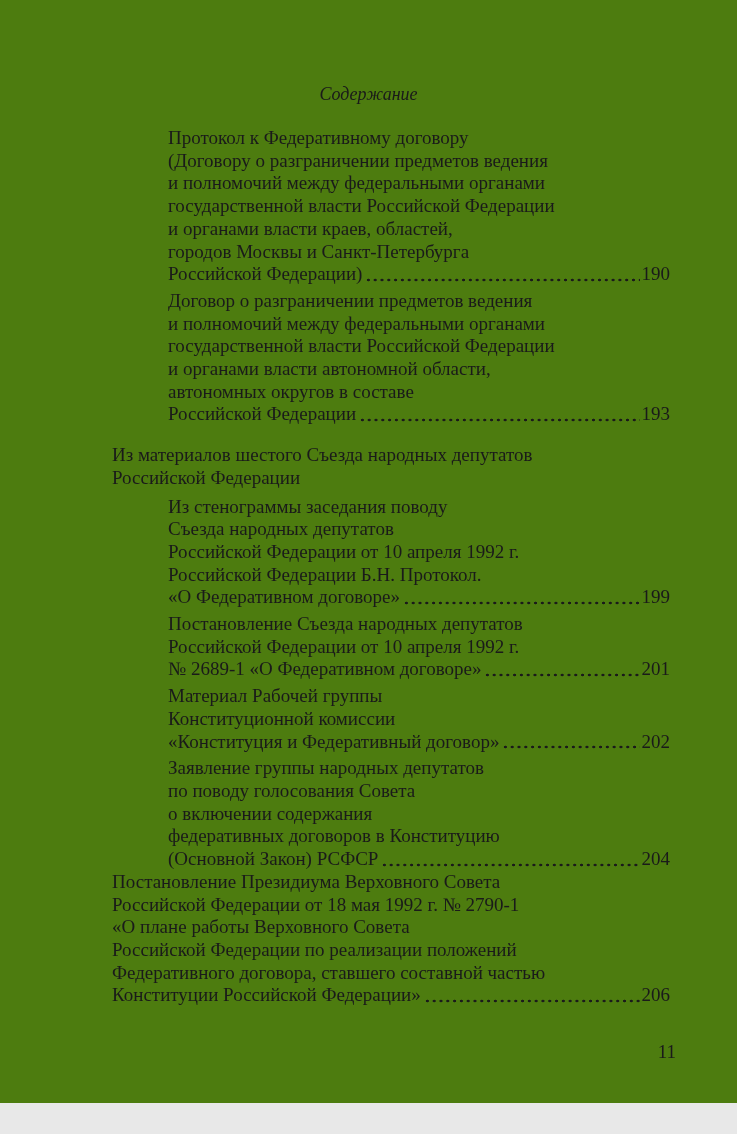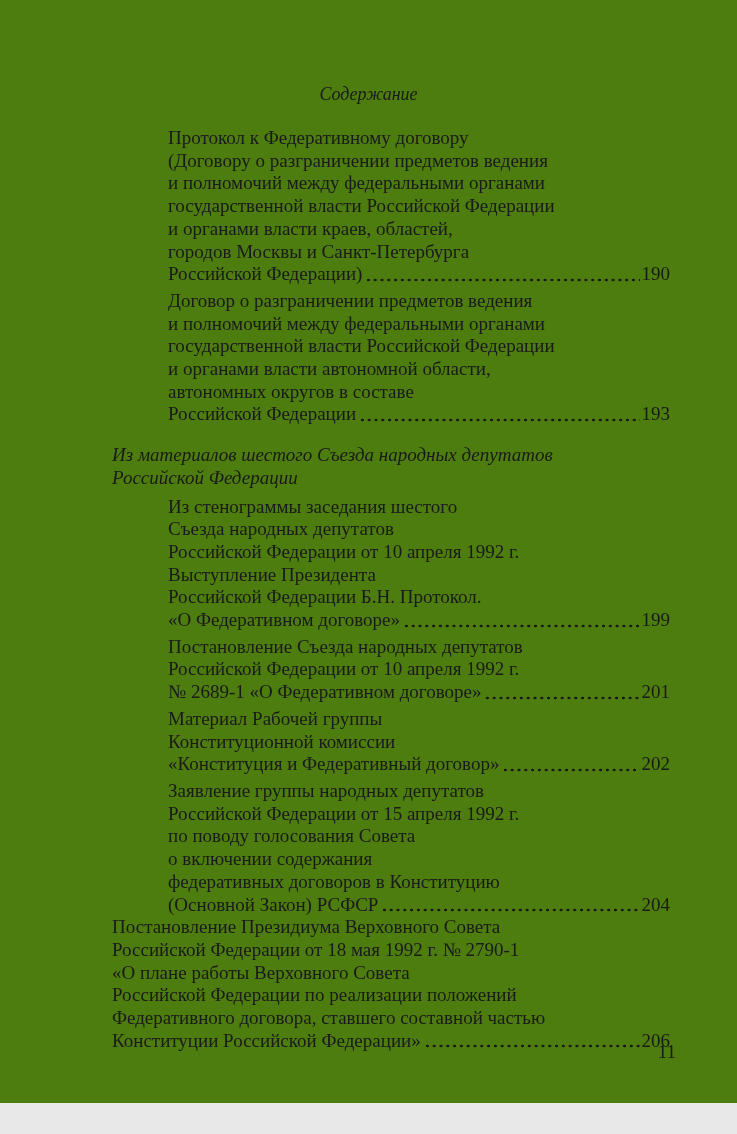--- a/index.html
+++ b/index.html
@@ -27,21 +27,20 @@
   }
   .content {
     position: absolute;
     left: 112px;
     top: 127px;
     width: 558px;
   }
   .item { margin-bottom: 4px; }
   .item.indent { padding-left: 56px; }
   .item.section {
-    font-style: italic;
     margin-top: 18px;
     margin-bottom: 6px;
   }
   .item.no-gap { margin-bottom: 0; }
   .line { white-space: nowrap; }
   .lastline {
     display: flex;
     align-items: flex-start;
     white-space: nowrap;
   }
@@ -100,24 +99,23 @@
         <span class="pg">193</span>
       </div>
     </div>
 
     <div class="item section">
       <div class="line">Из материалов шестого Съезда народных депутатов</div>
       <div class="line">Российской Федерации</div>
     </div>
 
     <div class="item indent">
-      <div class="line">Из стенограммы заседания шестого</div>
+      <div class="line">Из стенограммы заседания поводу</div>
       <div class="line">Съезда народных депутатов</div>
       <div class="line">Российской Федерации от 10 апреля 1992 г.</div>
-      <div class="line">Выступление Президента</div>
       <div class="line">Российской Федерации Б.Н. Протокол.</div>
       <div class="lastline">
         <span class="text">«О Федеративном договоре»</span>
         <span class="leader"></span>
         <span class="pg">199</span>
       </div>
     </div>
 
     <div class="item indent">
       <div class="line">Постановление Съезда народных депутатов</div>
@@ -134,21 +132,20 @@
       <div class="line">Конституционной комиссии</div>
       <div class="lastline">
         <span class="text">«Конституция и Федеративный договор»</span>
         <span class="leader"></span>
         <span class="pg">202</span>
       </div>
     </div>
 
     <div class="item indent no-gap">
       <div class="line">Заявление группы народных депутатов</div>
-      <div class="line">Российской Федерации от 15 апреля 1992 г.</div>
       <div class="line">по поводу голосования Совета</div>
       <div class="line">о включении содержания</div>
       <div class="line">федеративных договоров в Конституцию</div>
       <div class="lastline">
         <span class="text">(Основной Закон) РСФСР</span>
         <span class="leader"></span>
         <span class="pg">204</span>
       </div>
     </div>
 

